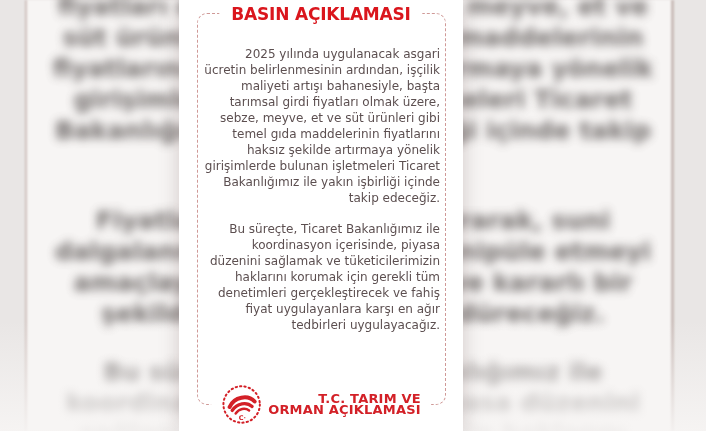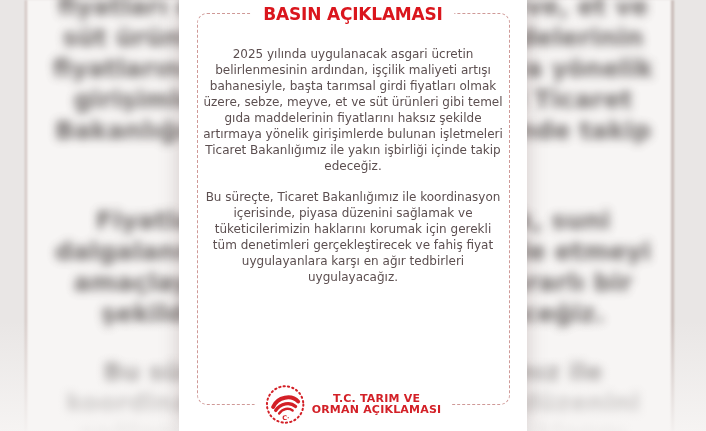--- a/index.html
+++ b/index.html
@@ -29,56 +29,56 @@
     opacity:.8;
   }
   .bg-text p{margin:0 0 28px 0;}
   .bg-fade{
     position:absolute;left:0;right:0;bottom:0;height:110px;
     background:linear-gradient(to bottom, rgba(247,245,244,0) 0%, rgba(247,245,244,.9) 100%);
   }
 
   
   .card{
-    position:absolute;top:0;left:179px;width:348px;height:431px;
+    position:absolute;top:0;left:179px;width:284px;height:431px;
     background:#ffffff;
     box-shadow:0 0 18px rgba(110,85,85,.28);
   }
   .card-border{
     position:absolute;top:13px;bottom:26px;left:18px;right:17px;
     border:1px dashed #cf9997;border-radius:10px;
   }
   .card-title{
     position:absolute;top:4px;left:50%;transform:translateX(-50%);
     background:#ffffff;padding:0 12px;
     font-size:17px;font-weight:bold;letter-spacing:-0.2px;white-space:nowrap;
     color:#da161d;
     z-index:3;
   }
   .card-body{
     position:absolute;top:46px;left:23px;right:23px;
-    text-align:center;
+    text-align:right;
     font-size:12px;line-height:16px;
     color:#5c4f50;
     z-index:2;
   }
   .card-body p{margin:0 0 15px 0;}
   .card-body p:last-child{margin-bottom:0;}
 
   
   .card-logo{
     position:absolute;bottom:6px;left:50%;transform:translateX(-50%);
     display:flex;align-items:center;gap:6px;
     background:#ffffff;padding:0 10px;
     z-index:3;
   }
   .emblem{width:41px;height:41px;display:block;}
   .logo-text{
-    font-size:11px;line-height:10.5px;font-weight:bold;letter-spacing:.2px;
-    color:#d32027;white-space:nowrap;text-align:center;
+    font-size:13px;line-height:10.5px;font-weight:bold;letter-spacing:.2px;
+    color:#d32027;white-space:nowrap;text-align:right;
   }
 </style>
 </head>
 <body>
 
 <div class="stage">
 
   <div class="bg-layer">
     <div class="bg-page"></div>
     <div class="bg-text">

